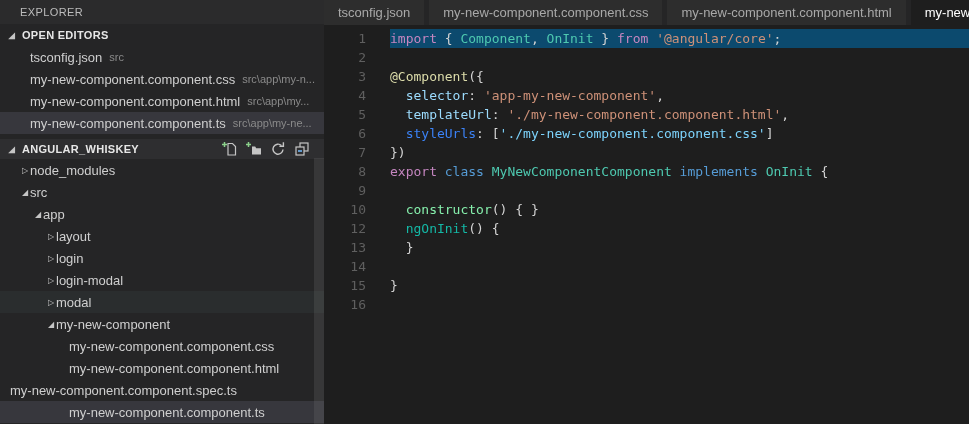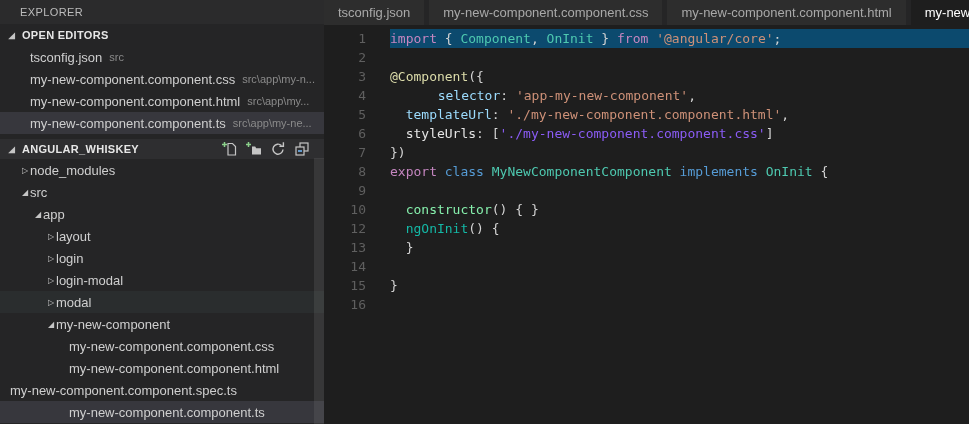--- a/index.html
+++ b/index.html
@@ -207,29 +207,29 @@
         <div class="code-line">
           <div class="gutter">2</div>
           <div class="code-text"></div>
         </div>
         <div class="code-line">
           <div class="gutter">3</div>
           <div class="code-text"><span class="tok" style="color: rgb(220, 220, 170);">@Component</span><span class="tok" style="color: rgb(212, 212, 212);">({</span></div>
         </div>
         <div class="code-line">
           <div class="gutter">4</div>
-          <div class="code-text"><span class="tok" style="color: rgb(212, 212, 212);">  </span><span class="tok" style="color: rgb(156, 220, 254); margin-left: 32px;">selector</span><span class="tok" style="color: rgb(212, 212, 212);">: </span><span class="tok" style="color: rgb(206, 145, 120);">'app-my-new-component'</span><span class="tok" style="color: rgb(212, 212, 212);">,</span></div>
+          <div class="code-text"><span class="tok" style="color: rgb(212, 212, 212);">  </span><span class="tok" style="color: rgb(156, 220, 254);">selector</span><span class="tok" style="color: rgb(212, 212, 212);">: </span><span class="tok" style="color: rgb(206, 145, 120);">'app-my-new-component'</span><span class="tok" style="color: rgb(212, 212, 212);">,</span></div>
         </div>
         <div class="code-line">
           <div class="gutter">5</div>
           <div class="code-text"><span class="tok" style="color: rgb(212, 212, 212);">  </span><span class="tok" style="color: rgb(156, 220, 254);">templateUrl</span><span class="tok" style="color: rgb(212, 212, 212);">: </span><span class="tok" style="color: rgb(206, 145, 120);">'./my-new-component.component.html'</span><span class="tok" style="color: rgb(212, 212, 212);">,</span></div>
         </div>
         <div class="code-line">
           <div class="gutter">6</div>
-          <div class="code-text"><span class="tok" style="color: rgb(212, 212, 212);">  </span><span class="tok" style="color: #e5e5e5;">styleUrls</span><span class="tok" style="color: rgb(212, 212, 212);">: [</span><span class="tok" style="color: #8b5cf6;">'./my-new-component.component.css'</span><span class="tok" style="color: rgb(212, 212, 212);">]</span></div>
+          <div class="code-text"><span class="tok" style="color: rgb(212, 212, 212);">  </span><span class="tok" style="color: #3b82f6;">styleUrls</span><span class="tok" style="color: rgb(212, 212, 212);">: [</span><span class="tok" style="color: #7dd3fc;">'./my-new-component.component.css'</span><span class="tok" style="color: rgb(212, 212, 212);">]</span></div>
         </div>
         <div class="code-line">
           <div class="gutter">7</div>
           <div class="code-text"><span class="tok" style="color: rgb(212, 212, 212);">})</span></div>
         </div>
         <div class="code-line">
           <div class="gutter">8</div>
           <div class="code-text"><span class="tok" style="color: rgb(197, 134, 192);">export</span><span class="tok" style="color: rgb(212, 212, 212);"> </span><span class="tok" style="color: rgb(86, 156, 214);">class</span><span class="tok" style="color: rgb(212, 212, 212);"> </span><span class="tok" style="color: rgb(78, 201, 176);">MyNewComponentComponent</span><span class="tok" style="color: rgb(212, 212, 212);"> </span><span class="tok" style="color: rgb(86, 156, 214);">implements</span><span class="tok" style="color: rgb(212, 212, 212);"> </span><span class="tok" style="color: rgb(78, 201, 176);">OnInit</span><span class="tok" style="color: rgb(212, 212, 212);"> {</span></div>
         </div>
         <div class="code-line">

